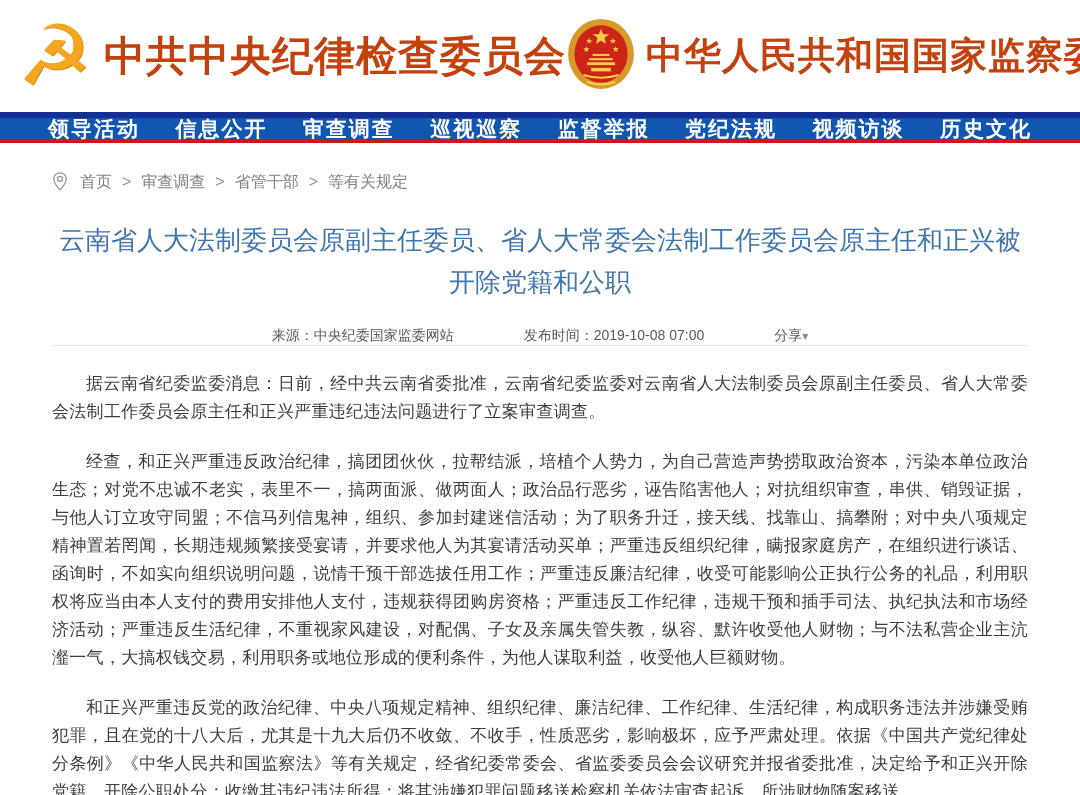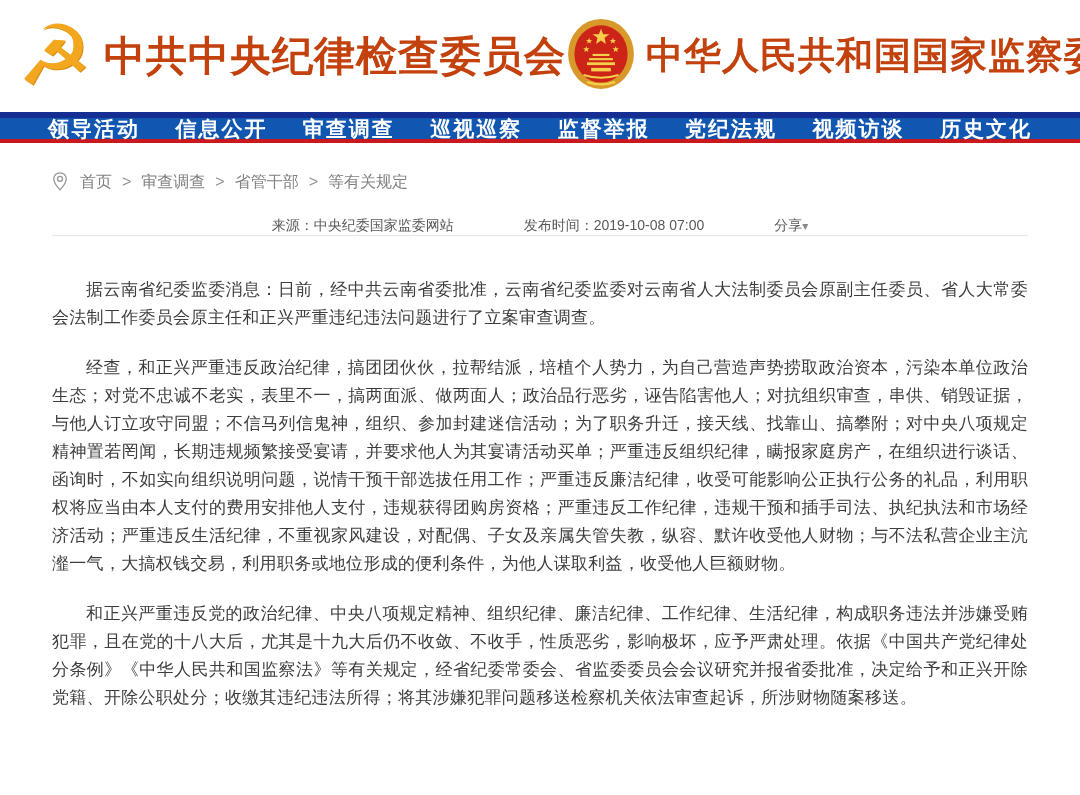--- a/index.html
+++ b/index.html
@@ -71,21 +71,21 @@
     border-bottom: 1px solid #e6e6e6;
   }
   .share { cursor: pointer; display: flex; align-items: center; }
   .caret { font-size: 12px; color: #8a8a8a; }
 
   .article-body p {
     font-size: 17px; line-height: 28px; color: #3d3d3d;
     text-align: justify; text-indent: 2em;
     margin-top: 22px; letter-spacing: 0.3px;
   }
-  .article-body p:first-child { margin-top: 40px; }
+  .article-body p:first-child { margin-top: 24px; }
 </style>
 </head>
 <body>
 
 <header class="site-header">
   <div class="brand">
     <span class="party-emblem">☭</span>
     <span class="brand-title left">中共中央纪律检查委员会</span>
   </div>
 
@@ -132,20 +132,21 @@
   <span class="crumb">首页</span>
   <span class="crumb-sep">&gt;</span>
   <span class="crumb">审查调查</span>
   <span class="crumb-sep">&gt;</span>
   <span class="crumb">省管干部</span>
   <span class="crumb-sep">&gt;</span>
   <span class="crumb">等有关规定</span>
 </div>
 
 <main class="article">
+  <h1 class="article-title">云南省人大法制委员会原副主任委员、省人大常委会法制工作委员会原主任和正兴被开除党籍和公职</h1>
 
   <div class="meta-row">
     <span>来源：中央纪委国家监委网站</span>
     <span>发布时间：2019-10-08 07:00</span>
     <span class="share">
       <span>分享</span>
       <span class="caret">▾</span>
     </span>
   </div>
 

